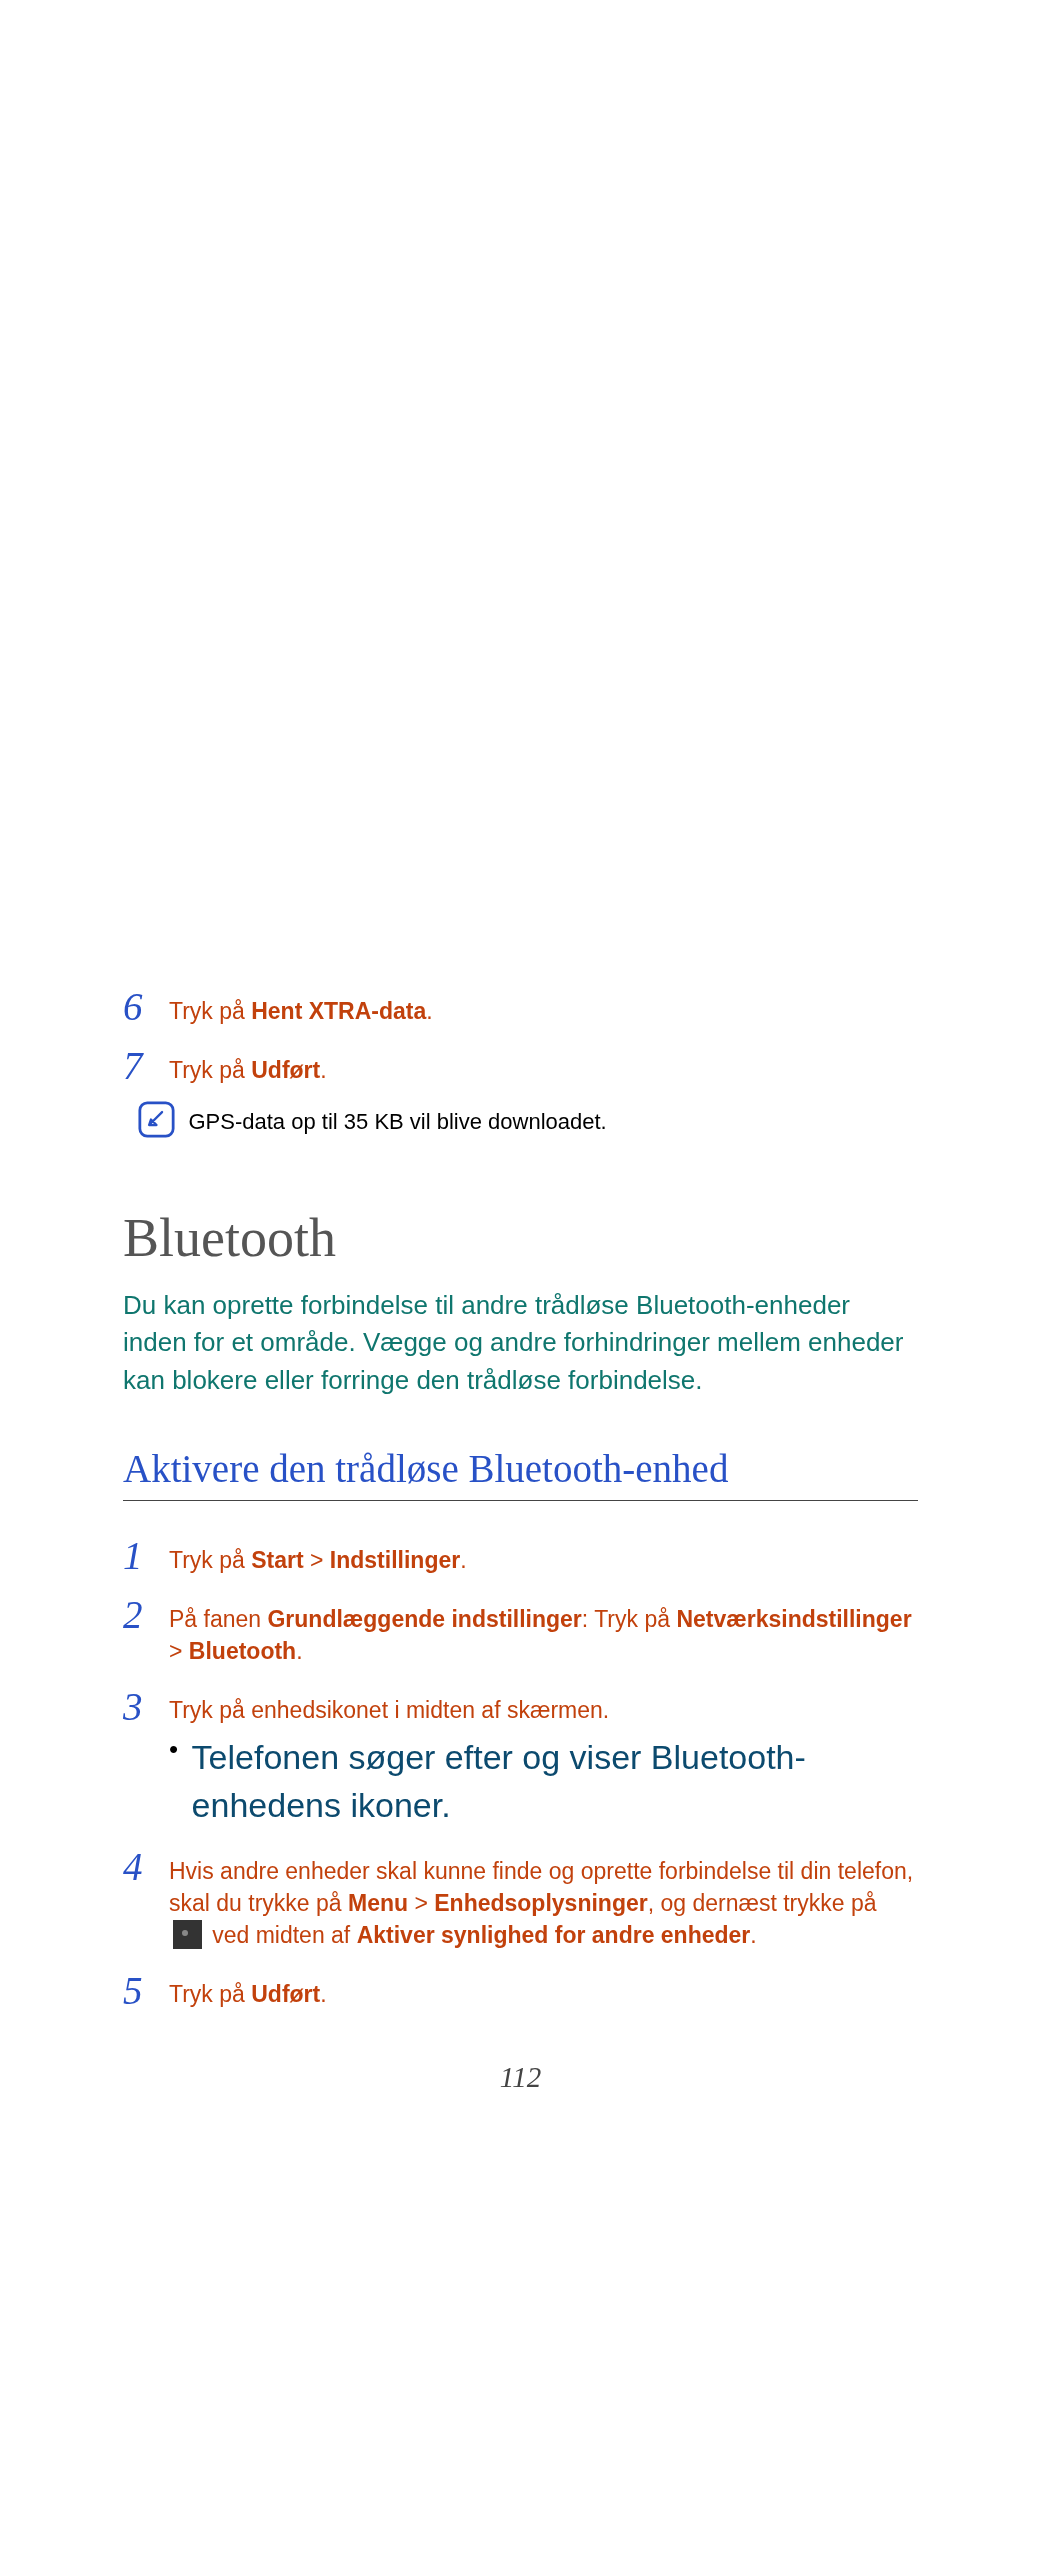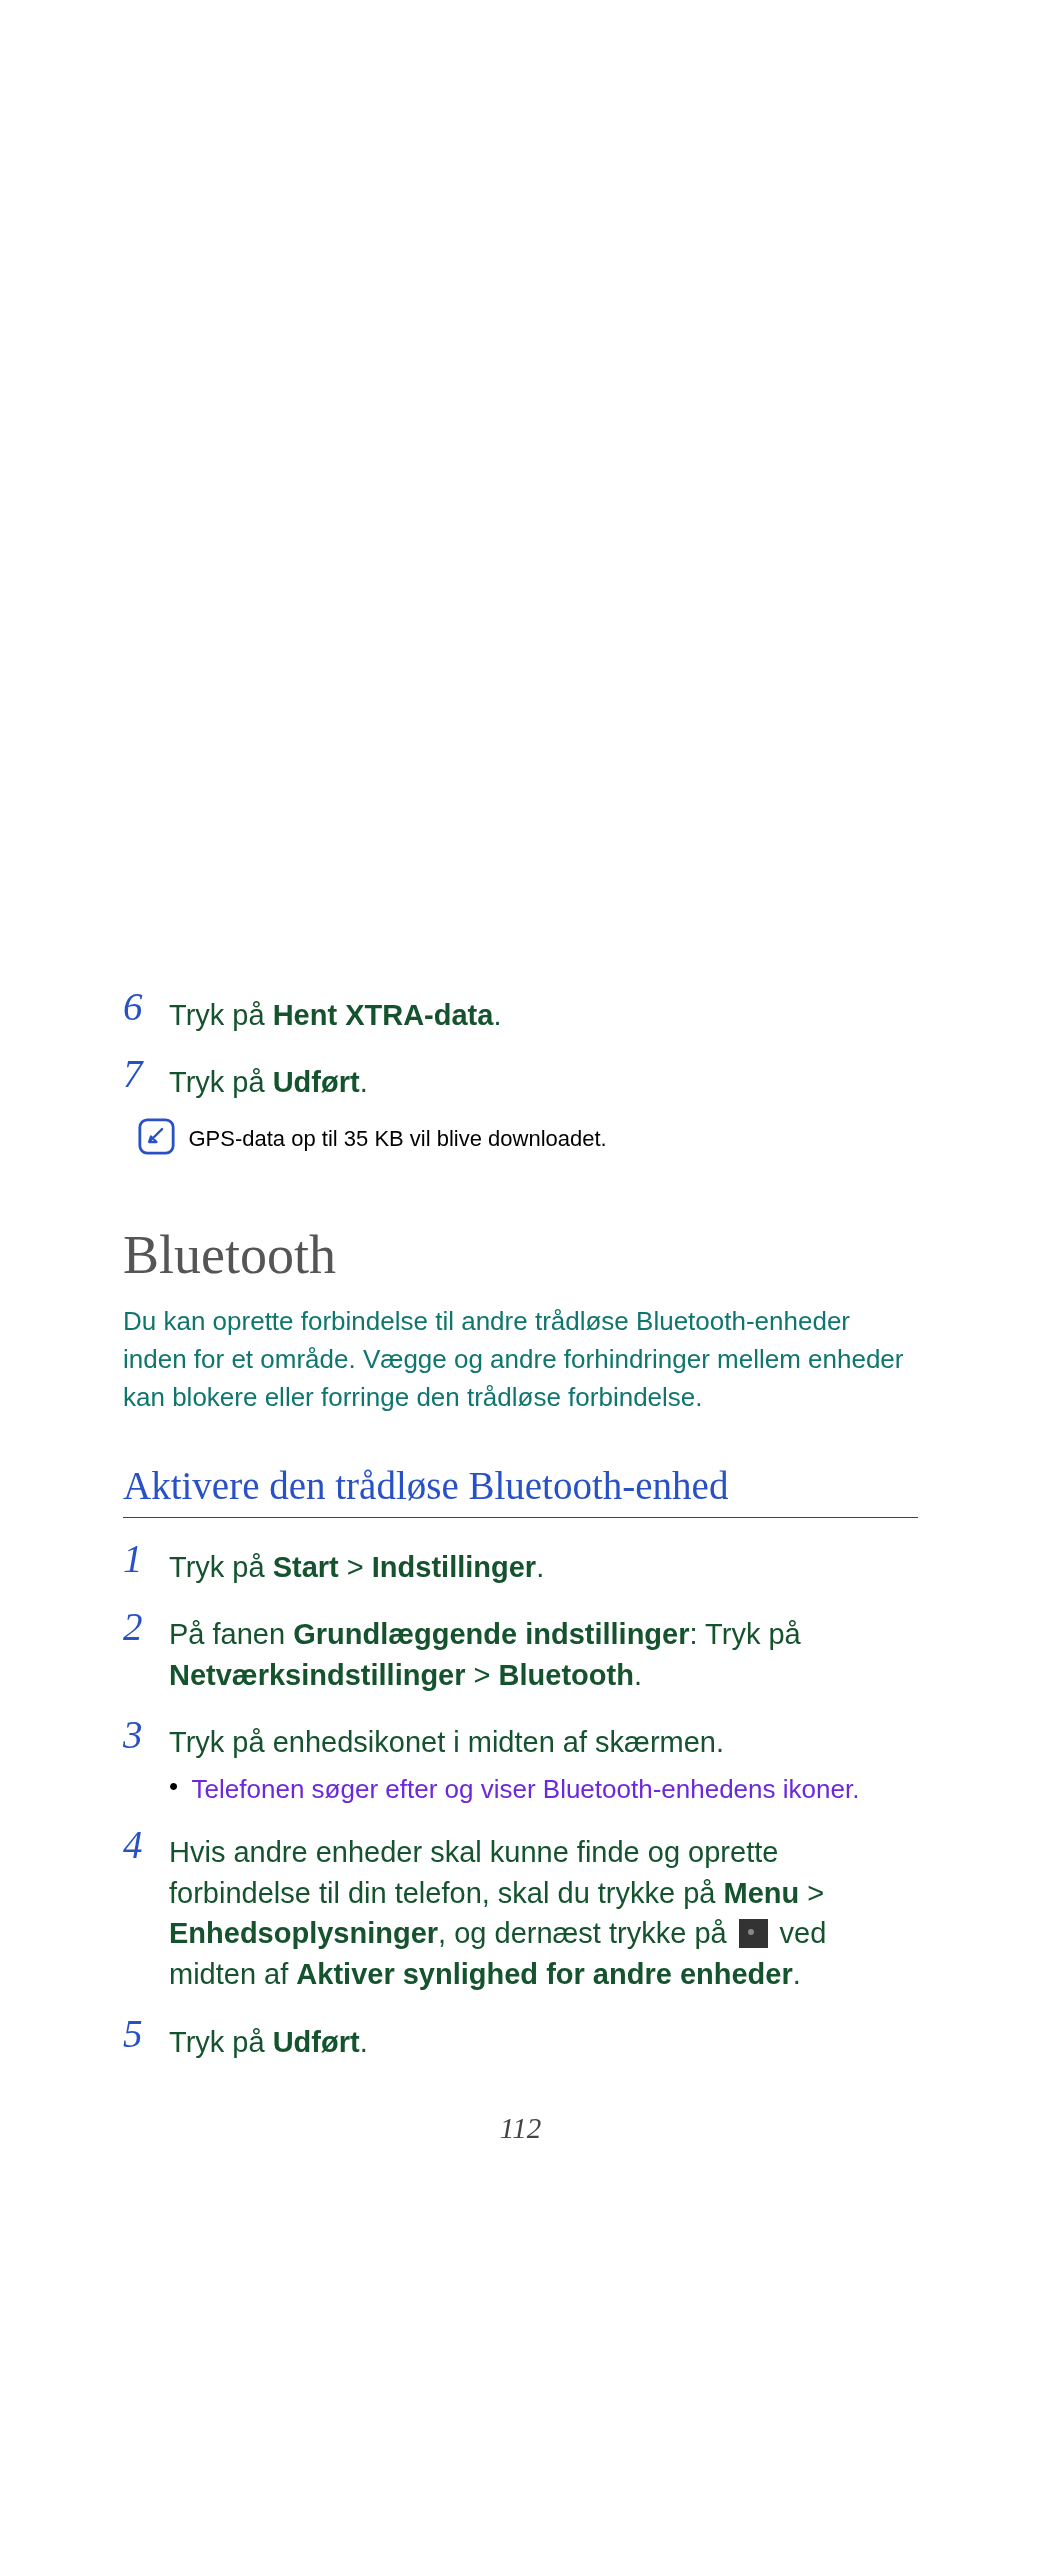--- a/index.html
+++ b/index.html
@@ -29,22 +29,22 @@
       font-family: Georgia, 'Times New Roman', serif;
       font-style: italic;
       font-size: 39px;
       color: #2851c6;
       width: 46px;
       flex-shrink: 0;
       line-height: 1;
       padding-top: 3.9px;
     }
     .step-text {
-      font-size: 29px;
-      color: #14532d;
+      font-size: 23px;
+      color: #c2410c;
       line-height: 1.4;
       padding-top: 11.6px;
     }
     .bold {
       font-weight: bold;
     }
     .note-row {
       display: flex;
       align-items: flex-start;
       margin-top: 11.6px;
@@ -77,38 +77,38 @@
       line-height: 1.45;
       margin-bottom: 46px;
     }
     .heading-sub {
       font-family: Georgia, 'Times New Roman', serif;
       font-size: 39px;
       color: #2851c6;
       font-weight: normal;
       padding-bottom: 9.6px;
       border-bottom: 1px solid #444444;
-      margin-bottom: 17px;
+      margin-bottom: 31px;
     }
     .bullet-row {
       display: flex;
       align-items: flex-start;
       margin-left: 46px;
       margin-top: 7.7px;
       margin-bottom: 13.5px;
     }
     .bullet-dot {
       font-size: 26px;
       color: #000000;
       margin-right: 13.5px;
       flex-shrink: 0;
     }
     .bullet-text {
-      font-size: 26px;
-      color: #6d28d9;
+      font-size: 34px;
+      color: #0c4a6e;
       line-height: 1.4;
     }
     .inline-icon {
       display: inline-block;
       width: 29px;
       height: 29px;
       background: #333333;
       vertical-align: middle;
       margin: 0 3.9px;
       position: relative;

